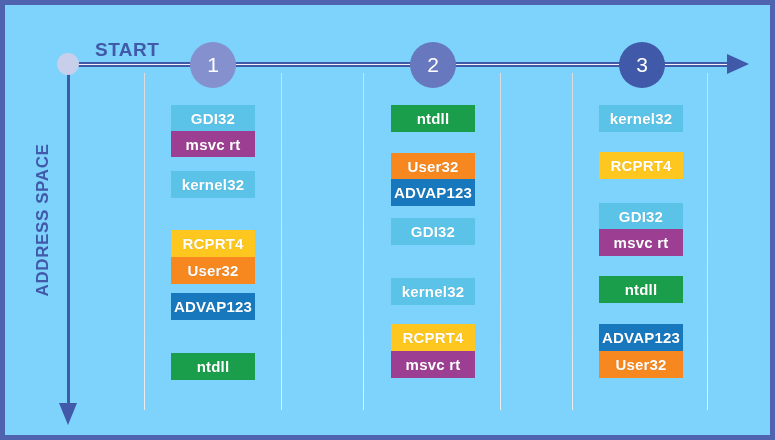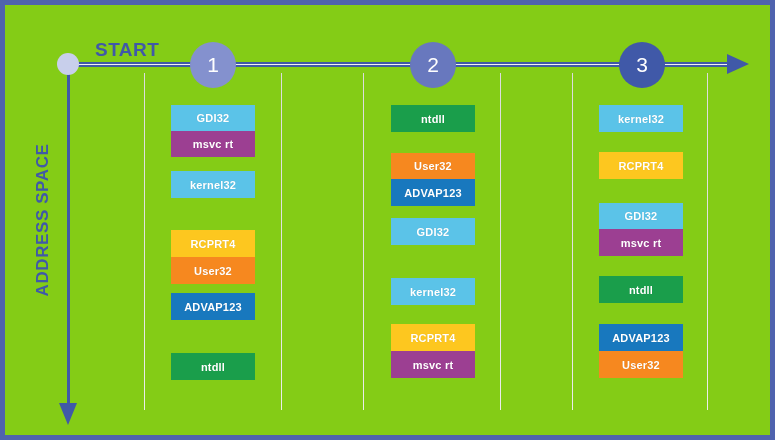--- a/index.html
+++ b/index.html
@@ -2,21 +2,21 @@
 <html><head>
 <meta charset="utf-8">
 <style>
   html,body{margin:0;padding:0;background:#ffffff;}
   body{font-family:"Liberation Sans","DejaVu Sans",sans-serif;}
 
   #canvas{
     position:relative;
     width:775px;height:440px;
     box-sizing:border-box;
-    background:#84cc16;
+    background:#7dd3fc;
     border:5px solid #4f63ae;
     overflow:hidden;
   }
 
   
   .divider{
     position:absolute;
     top:68px;
     width:1px;
     background:linear-gradient(to bottom,#dcdcdc 0%,#e2e2e2 60%,#ececec 100%);
@@ -94,21 +94,21 @@
     top:37px;
   }
 
   
   .box{
     position:absolute;
     width:84px;
     box-sizing:border-box;
     display:flex;align-items:center;justify-content:center;
     color:#ffffff;
-    font-size:11px;
+    font-size:15px;
     font-weight:bold;
     letter-spacing:.2px;
     text-shadow:0 0 1px rgba(0,0,0,.15);
   }
 </style>
 </head>
 <body>
 
 <div id="canvas">
 

